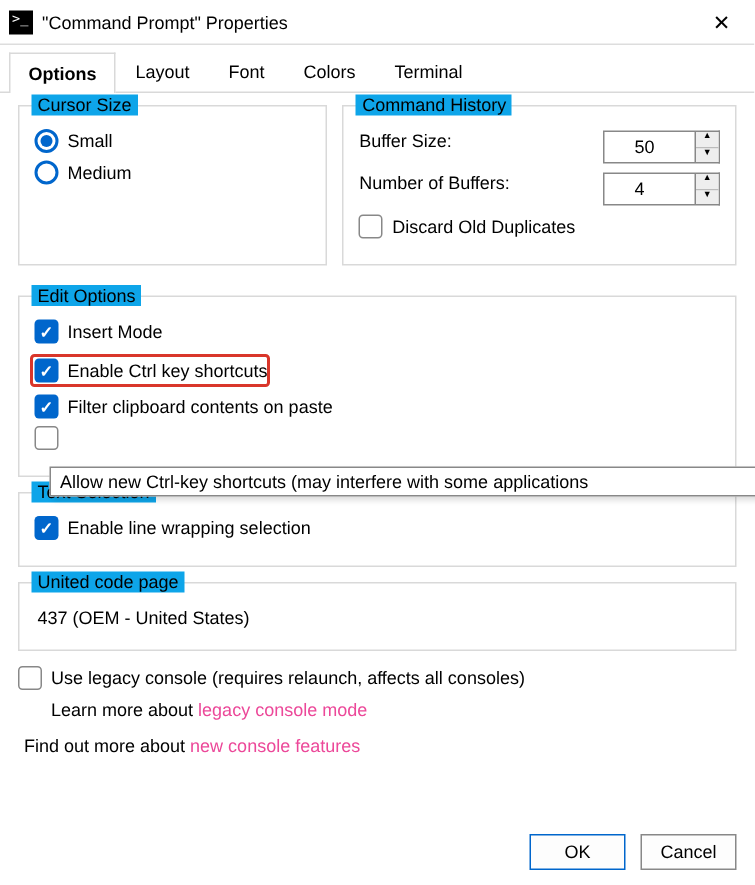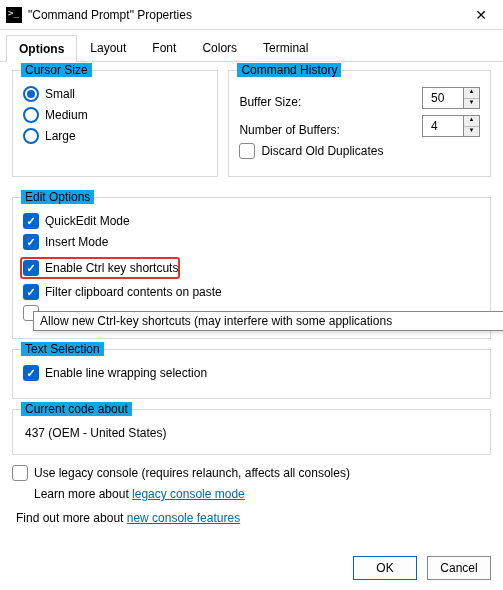--- a/index.html
+++ b/index.html
@@ -26,36 +26,36 @@
 
 .radio-row, .check-row { display: flex; align-items: center; margin: 5px 0; }
 .radio-glyph, .check-glyph { width: 16px; height: 16px; margin-right: 6px; flex-shrink: 0; }
 .radio-glyph { border: 2px solid #0066cc; border-radius: 50%; position: relative; }
 .radio-glyph.checked::after { content: ""; width: 8px; height: 8px; background: #0066cc; border-radius: 50%; position: absolute; top: 2px; left: 2px; }
 .check-glyph { border-radius: 3px; background: #0066cc; color: #fff; display: flex; align-items: center; justify-content: center; font-size: 11px; font-weight: bold; }
 .check-glyph.unchecked { background: #fff; border: 1px solid #888; }
 .check-glyph::after { content: "✓"; }
 .check-glyph.unchecked::after { content: ""; }
 
-.field-row { display: flex; align-items: flex-end; margin: 6px 0; }
+.field-row { display: flex; align-items: flex-start; margin: 6px 0; }
 .field-row .flabel { flex: 1; }
 .spinner { display: flex; align-items: center; }
-.spinner input { width: 42px; height: 22px; border: 1px solid #888; padding: 2px 8px; font-size: 12px; }
+.spinner input { width: 62px; height: 22px; border: 1px solid #888; padding: 2px 20px; font-size: 12px; }
 .spin-btns { width: 16px; height: 22px; border: 1px solid #888; border-left: none; display: flex; flex-direction: column; }
 .spin-btns span { flex: 1; font-size: 6px; line-height: 6px; text-align: center; background: #eee; border-bottom: 1px solid #bbb; }
 .spin-btns span:last-child { border-bottom: none; }
 
 .highlight { display: inline-block; border: 2px solid #d9362a; border-radius: 3px; padding: 1px 0 1px 1px; margin: 2px 0 0 -3px; }
 .highlight .check-row { margin: 0; }
 
 .tooltip { position: absolute; left: 33px; right: -20px; top: 311px; background: #fff; border: 1px solid #888; padding: 2px 6px; font-size: 12px; box-shadow: 2px 2px 4px rgba(0,0,0,.15); white-space: nowrap; overflow: hidden; z-index: 5; }
 
 .codepage-val { margin: 6px 2px 2px 2px; }
 
-.link { color: #0369a1; text-decoration: underline; cursor: pointer; }
+.link { color: #ec4899; cursor: pointer; }
 .learn-more { margin: 6px 0 4px 22px; }
 .findout { margin: 10px 0 0 4px; }
 
 .buttons { position: absolute; right: 12px; bottom: 10px; display: flex; gap: 10px; }
 .btn { width: 64px; height: 24px; border: 1px solid #888; background: #fdfdfd; font-size: 12px; cursor: pointer; }
 .btn.default { border: 1px solid #0066cc; }
 
 .bottom-area { position: relative; padding-bottom: 19px; }
 </style>
 </head>
@@ -80,24 +80,20 @@
     <div class="group cursor-size">
       <span class="legend">Cursor Size</span>
       <div class="radio-row">
         <span class="radio-glyph checked"></span>
         <span>Small</span>
       </div>
       <div class="radio-row">
         <span class="radio-glyph"></span>
         <span>Medium</span>
       </div>
-      <div class="radio-row">
-        <span class="radio-glyph"></span>
-        <span>Large</span>
-      </div>
     </div>
 
     <div class="group cmd-history">
       <span class="legend">Command History</span>
       <div class="field-row">
         <span class="flabel">Buffer Size:</span>
         <div class="spinner">
           <input value="50" style="">
           <div class="spin-btns">
               <span>▲</span>
@@ -119,24 +115,20 @@
         <span class="check-glyph unchecked"></span>
         <span>Discard Old Duplicates</span>
       </div>
     </div>
   </div>
 
   <div class="group">
     <span class="legend">Edit Options</span>
     <div class="check-row">
       <span class="check-glyph"></span>
-      <span>QuickEdit Mode</span>
-    </div>
-    <div class="check-row">
-      <span class="check-glyph"></span>
       <span>Insert Mode</span>
     </div>
     <div class="highlight">
       <div class="check-row">
         <span class="check-glyph"></span>
         <span>Enable Ctrl key shortcuts</span>
       </div>
     </div>
     <div class="check-row">
       <span class="check-glyph"></span>
@@ -150,21 +142,21 @@
 
   <div class="group">
     <span class="legend">Text Selection</span>
     <div class="check-row">
       <span class="check-glyph"></span>
       <span>Enable line wrapping selection</span>
     </div>
   </div>
 
   <div class="group">
-    <span class="legend">Current code about</span>
+    <span class="legend">United code page</span>
     <div class="codepage-val">437  (OEM - United States)</div>
   </div>
 
   <div class="bottom-area">
     <div class="check-row">
       <span class="check-glyph unchecked"></span>
       <span>Use legacy console (requires relaunch, affects all consoles)</span>
     </div>
     <div class="learn-more">
       <span>Learn more about </span><span class="link">legacy console mode</span>

